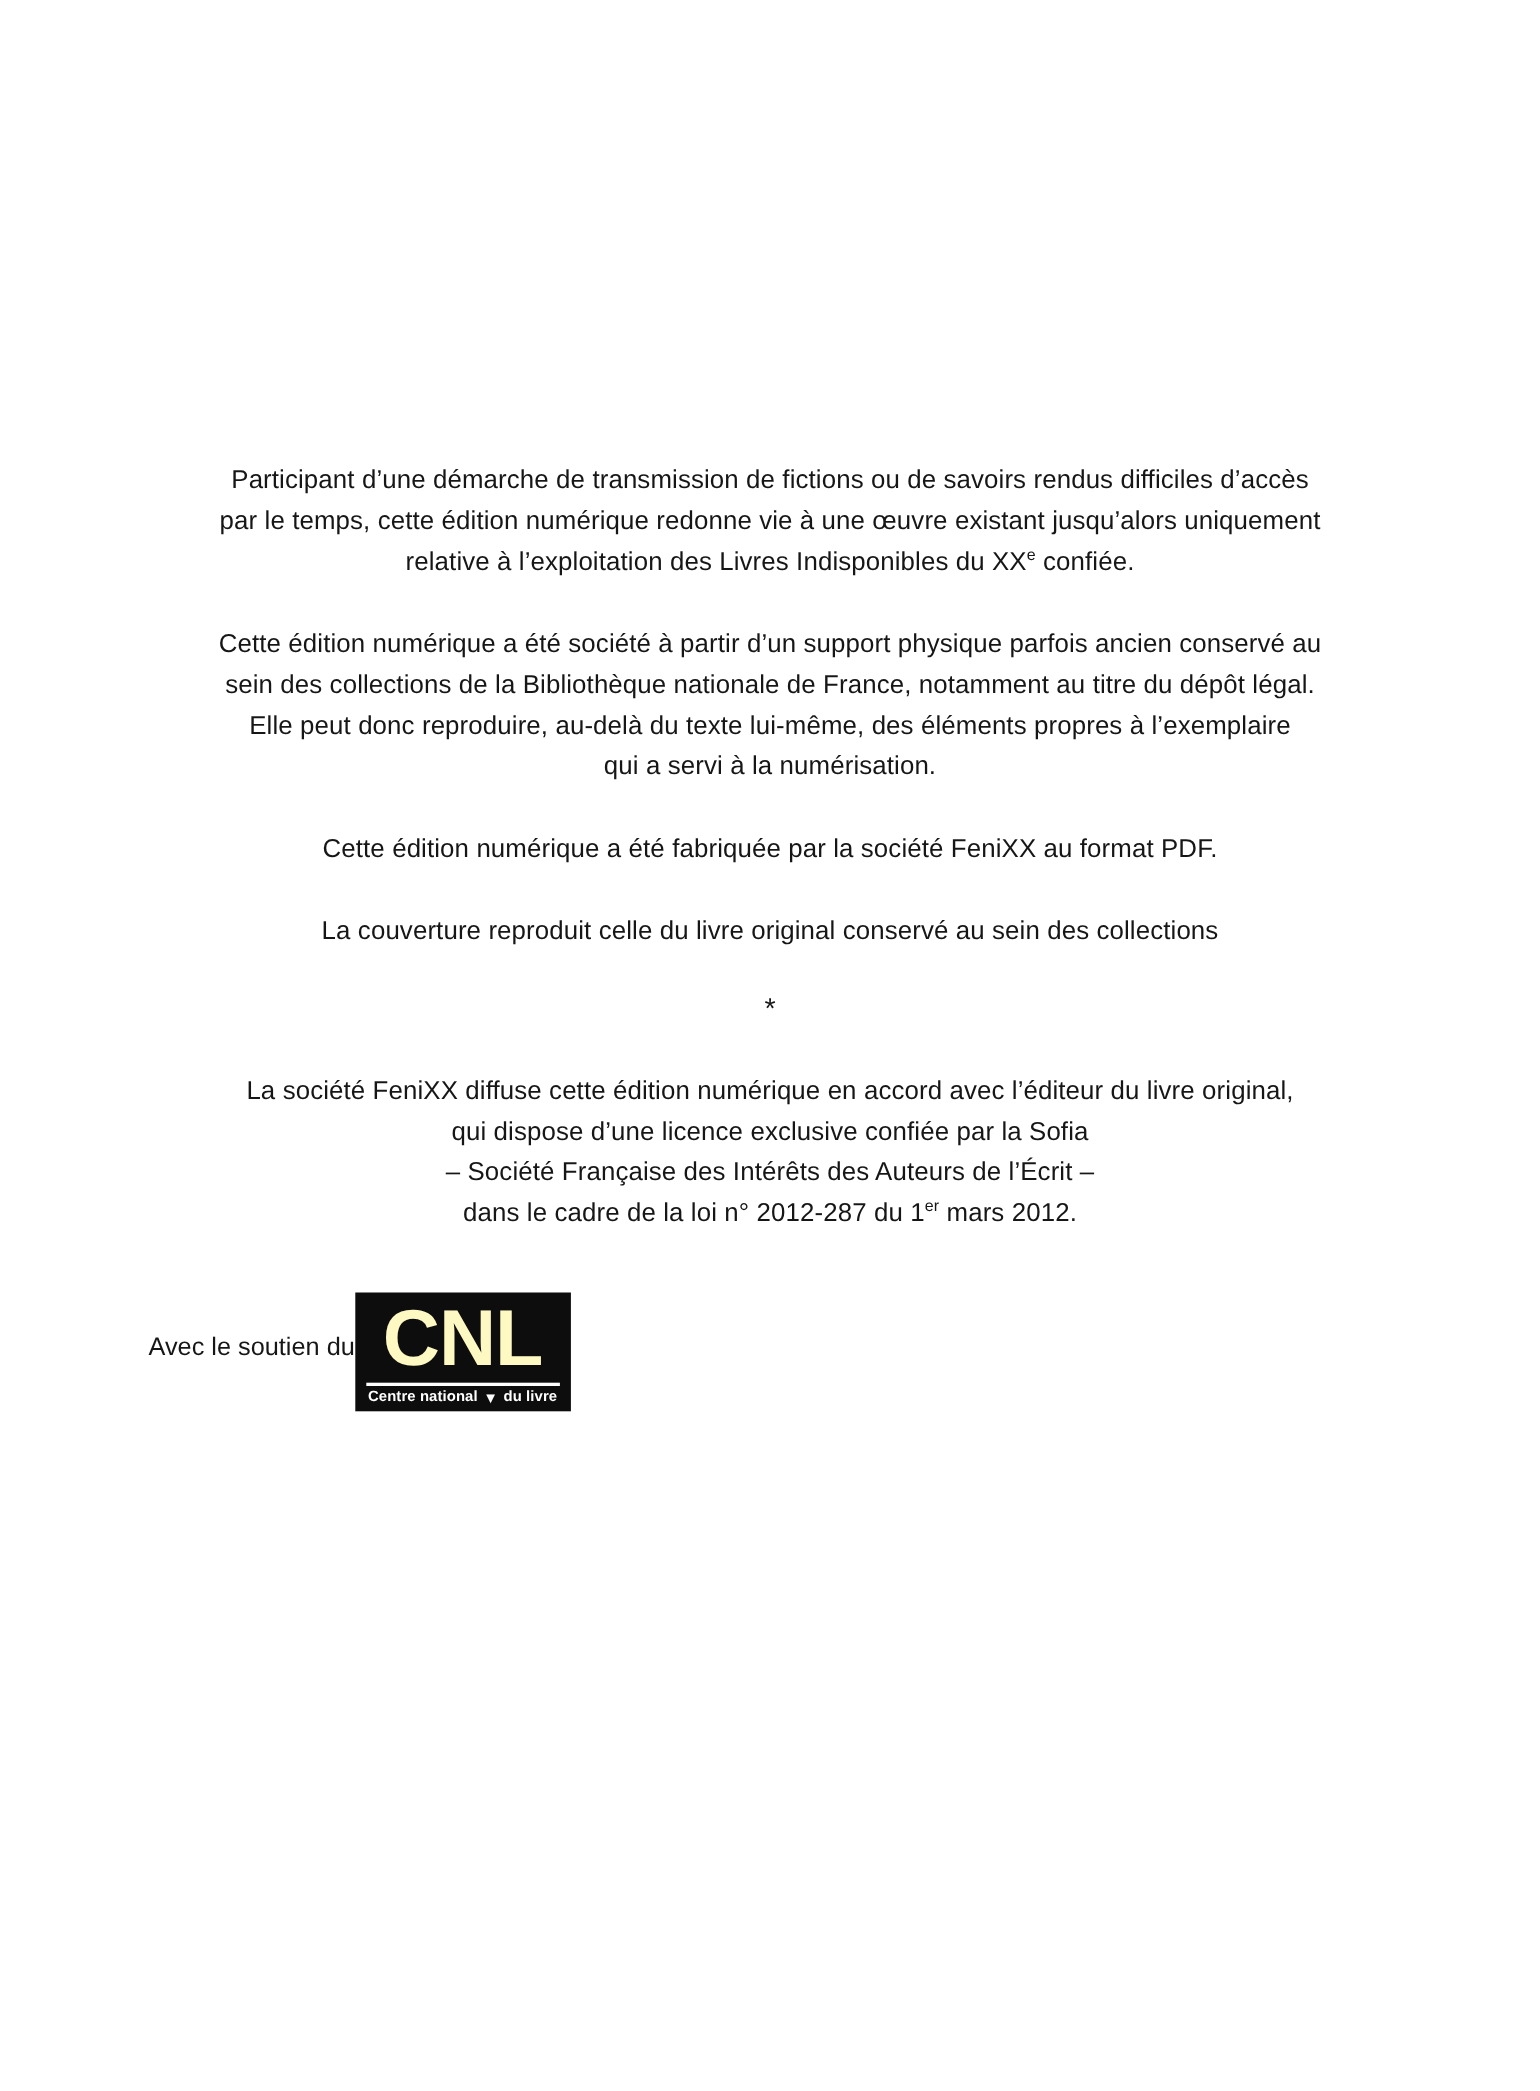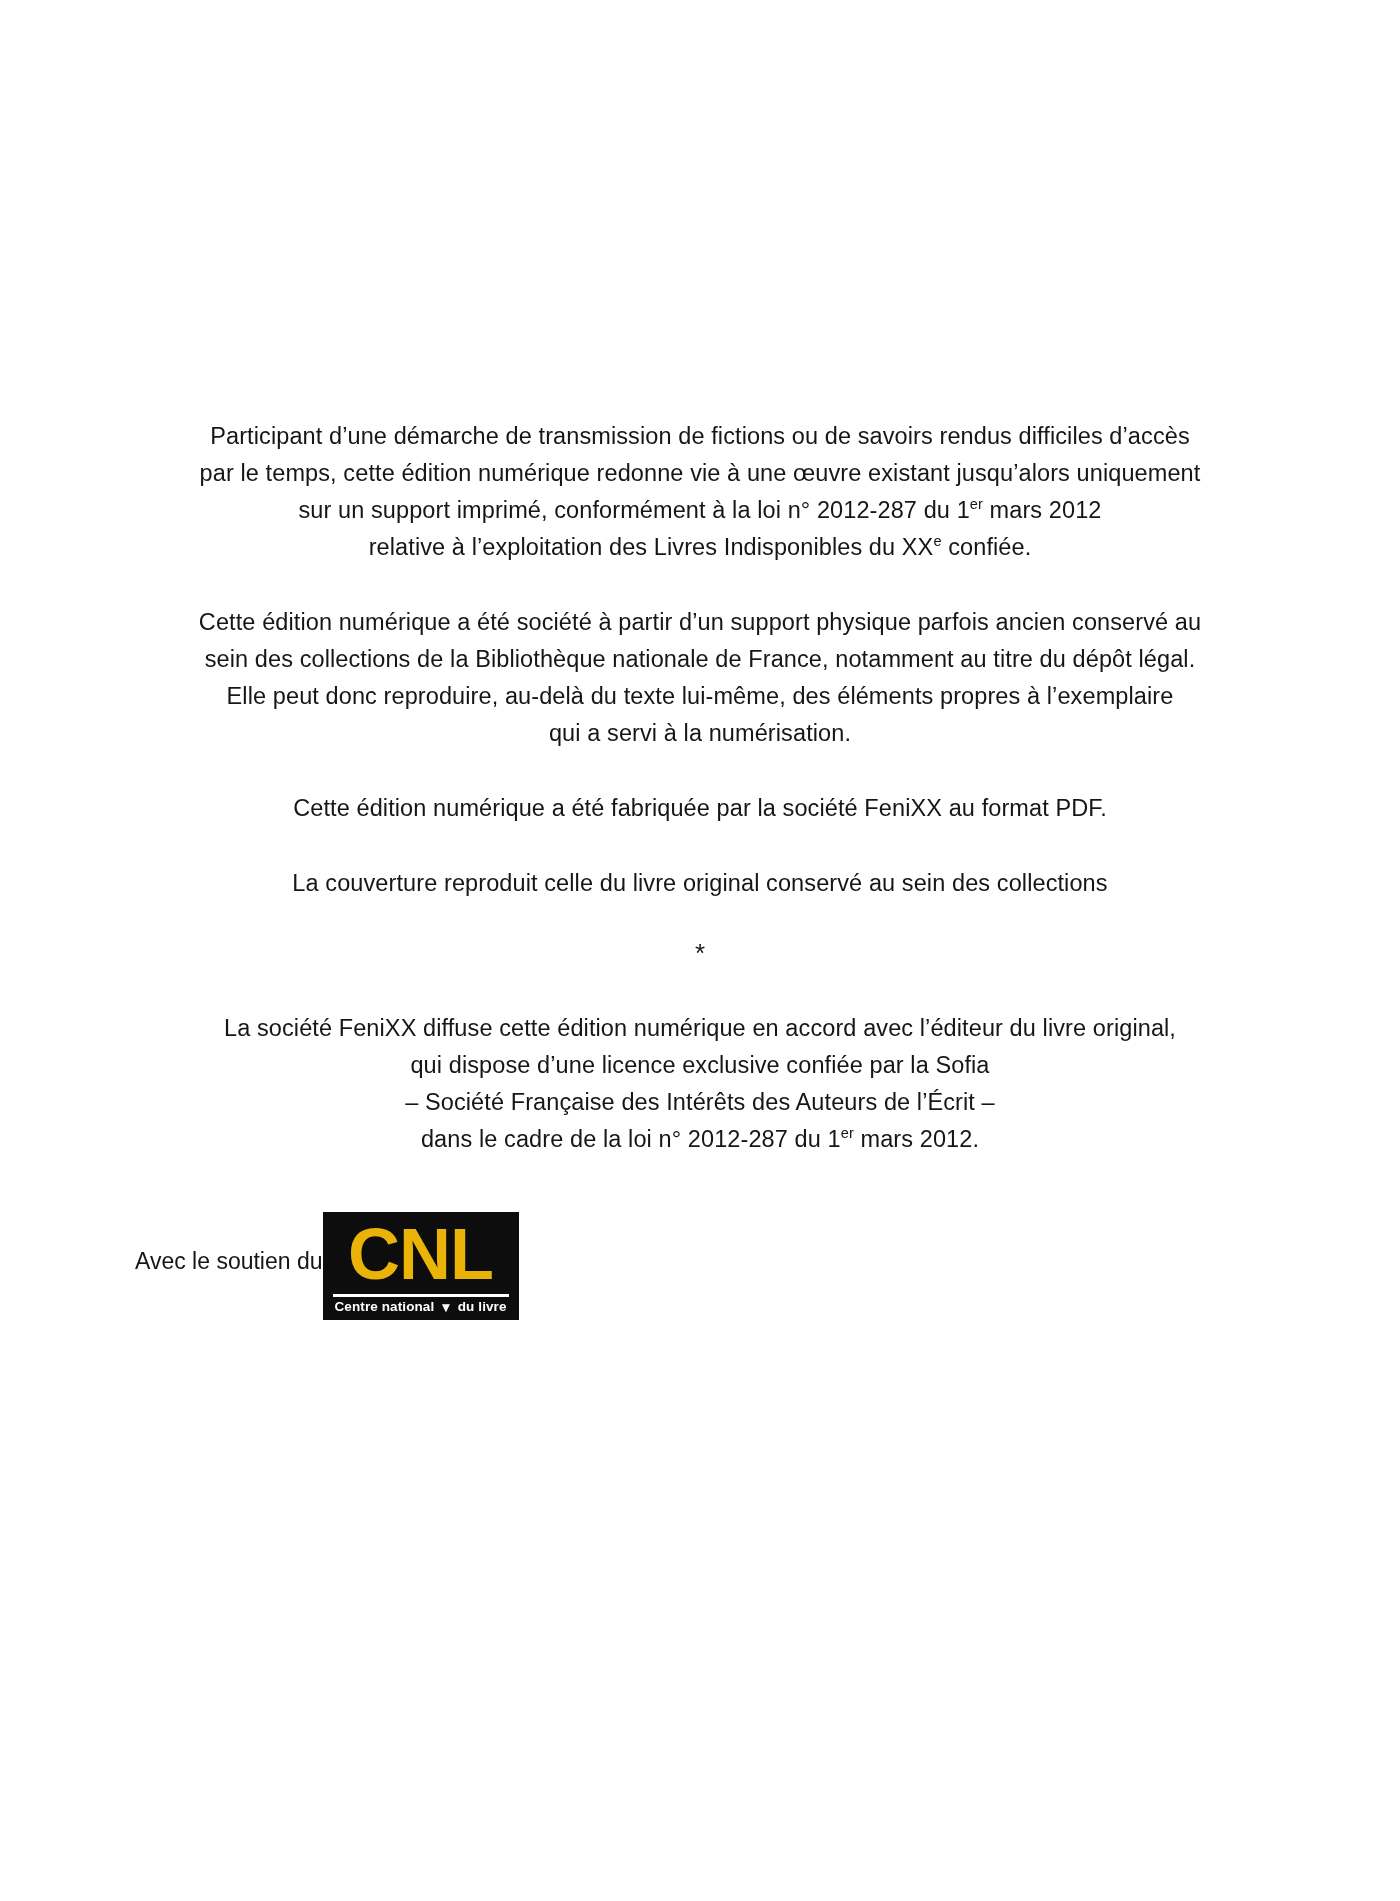--- a/index.html
+++ b/index.html
@@ -73,21 +73,21 @@
     background: #0d0d0d;
     position: relative;
     display: block;
   }
   .cnl-letters {
     position: absolute;
     top: 2px;
     left: 0;
     right: 0;
     text-align: center;
-    color: #eab308;
+    color: #fef9c3;
     font-family: "Liberation Sans", sans-serif;
     font-weight: bold;
     font-size: 72px;
     letter-spacing: -1px;
     line-height: 80px;
   }
   .cnl-sub {
     position: absolute;
     bottom: 5px;
     left: 0;
@@ -115,21 +115,20 @@
 </style>
 </head>
 <body>
 
 <div class="page">
   <div class="content">
 
     <p class="para">
       <span class="line">Participant d’une démarche de transmission de fictions ou de savoirs rendus difficiles d’accès</span>
       <span class="line">par le temps, cette édition numérique redonne vie à une œuvre existant jusqu’alors uniquement</span>
-      <span class="line"><span>sur un support imprimé, conformément à la loi n° 2012-287 du 1</span><sup>er</sup><span> mars 2012</span></span>
       <span class="line"><span>relative à l’exploitation des Livres Indisponibles du XX</span><sup>e</sup><span> confiée.</span></span>
     </p>
 
     <p class="para">
       <span class="line">Cette édition numérique a été société à partir d’un support physique parfois ancien conservé au</span>
       <span class="line">sein des collections de la Bibliothèque nationale de France, notamment au titre du dépôt légal.</span>
       <span class="line">Elle peut donc reproduire, au-delà du texte lui-même, des éléments propres à l’exemplaire</span>
       <span class="line">qui a servi à la numérisation.</span>
     </p>
 

